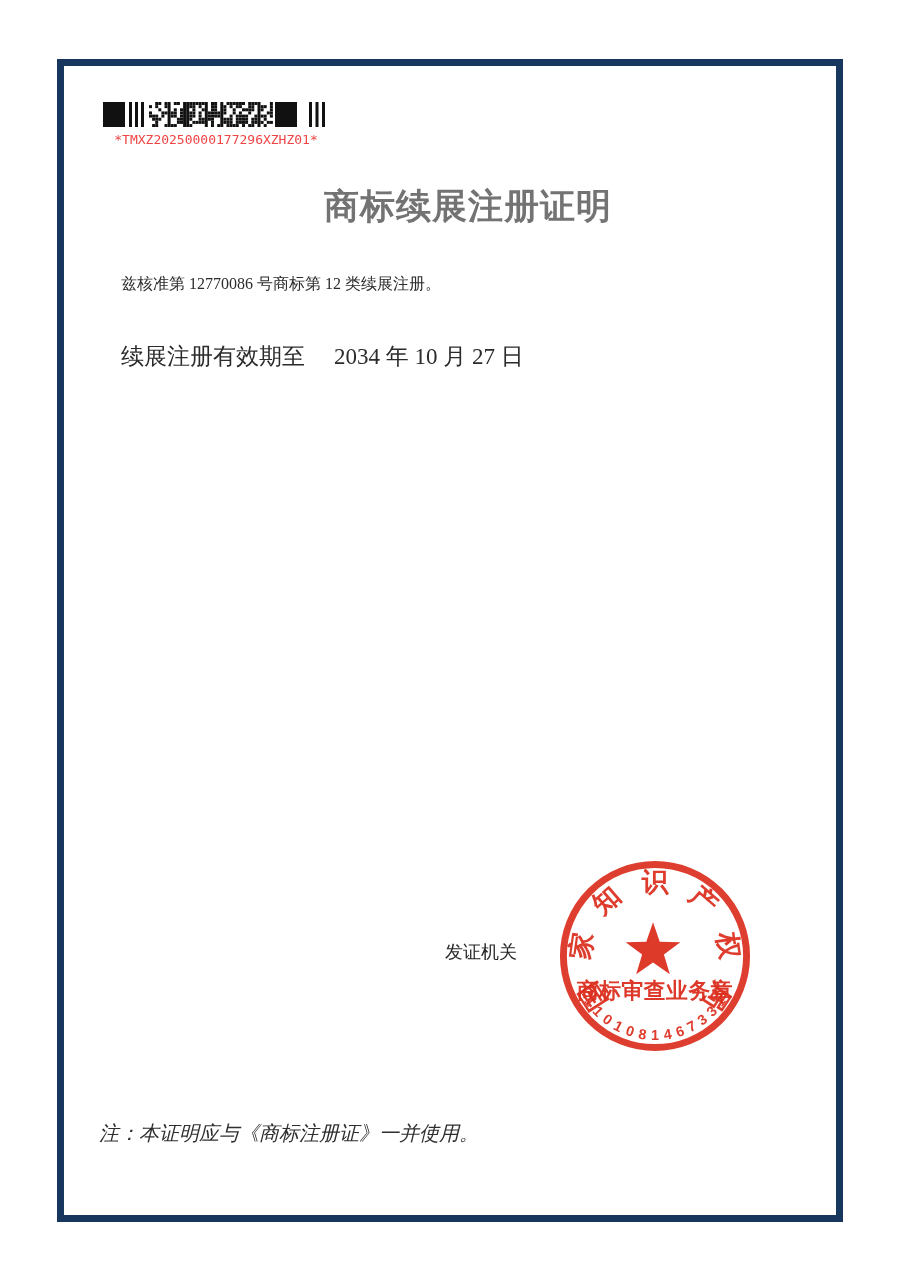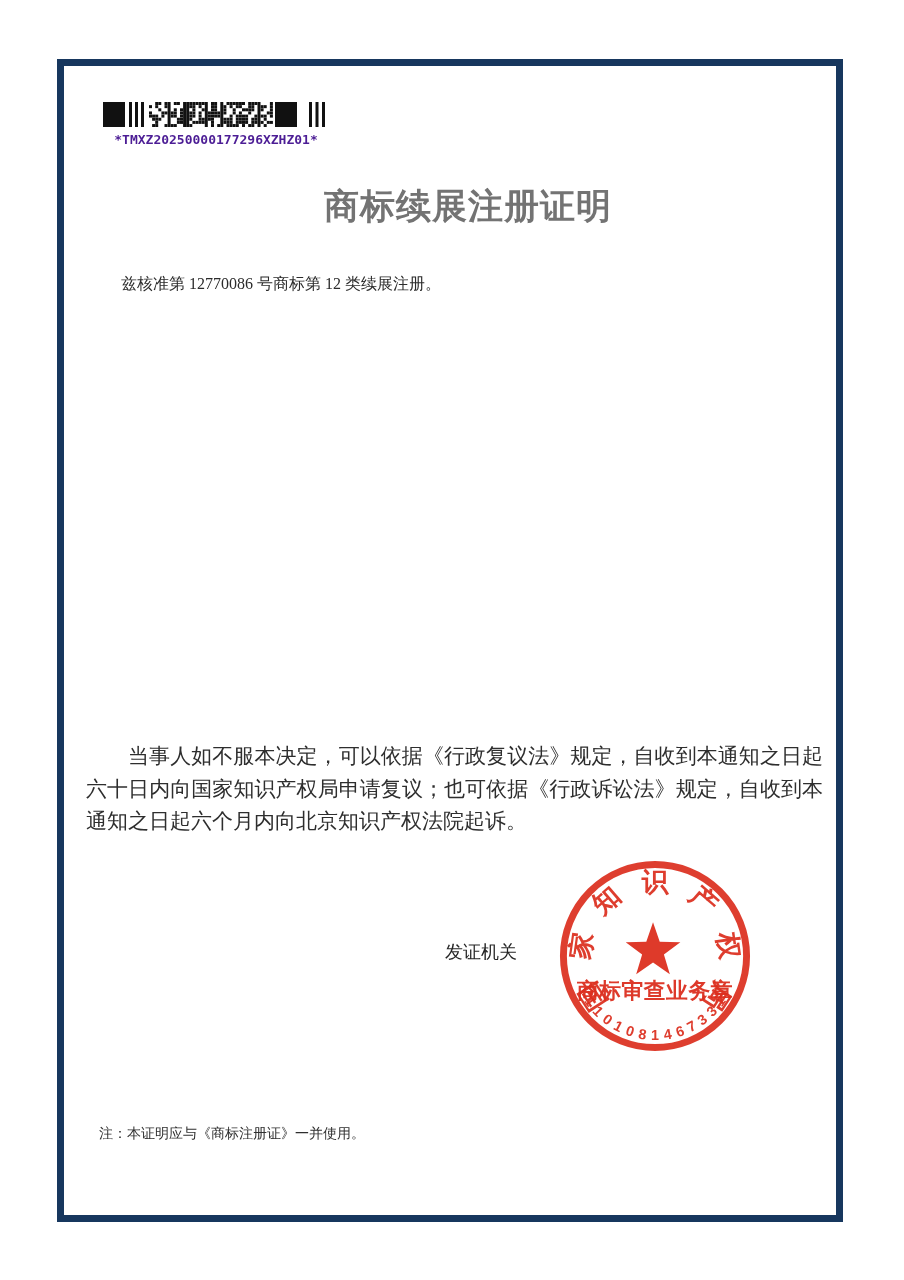--- a/index.html
+++ b/index.html
@@ -21,22 +21,22 @@
     border:7px solid var(--border-color);
     box-sizing:border-box;
     pointer-events:none;
   }
   .barcode-block{
     position:absolute;left:103px;top:102px;width:226px;
     text-align:center;
   }
   .barcode-label{
     font-family:"DejaVu Sans Mono","Liberation Mono",monospace;
-    font-weight:bold;font-size:13px;line-height:15px;
-    color:#4c1d95;white-space:nowrap;margin-top:1px;
+    font-weight:normal;font-size:13px;line-height:15px;
+    color:#ef4444;white-space:nowrap;margin-top:1px;
   }
   .title{
     position:absolute;left:0;top:167px;width:100%;
     margin:16px;text-align:center;
     font-size:35px;font-weight:bold;color:#737373;
     letter-spacing:1px;
   }
   .approval{
     position:absolute;left:121px;top:269px;margin:0;
     font-size:16px;line-height:30px;color:#2b2b2b;
@@ -69,21 +69,21 @@
     font-size:22px;font-weight:bold;fill:var(--seal-color);opacity:.95;
     letter-spacing:.5px;
     font-family:"Liberation Serif","DejaVu Serif",serif;
   }
   .seal-num{
     font-size:14.5px;font-weight:bold;fill:var(--seal-color);opacity:.93;
     font-family:"Liberation Sans","DejaVu Sans",sans-serif;
   }
   .footnote{
     position:absolute;left:99px;top:1122px;margin:0;
-    font-size:14px;line-height:23px;color:#2e2e2e;
+    font-size:20px;line-height:23px;color:#2e2e2e;font-style:italic;
   }
 </style>
 </head>
 <body>
 
 <div class="page">
 
   <div class="frame"></div>
 
   <div class="barcode-block">
@@ -255,22 +255,24 @@
         <rect x="212.5" y="0" width="3" height="25" fill="#111"></rect>
         <rect x="219" y="0" width="3" height="25" fill="#111"></rect>
       </svg>
     <div class="barcode-label">*TMXZ20250000177296XZHZ01*</div>
   </div>
 
   <h1 class="title">商标续展注册证明</h1>
 
   <p class="approval">兹核准第 12770086 号商标第 12 类续展注册。</p>
 
-
-  <p class="legal">当事人如不服本决定，可以依据《行政复议法》规定，自收到本通知之日起六十日内向国家知识产权局申请复议；也可依据《行政诉讼法》规定，自收到本通知之日起六个月内向北京知识产权法院起诉。</p>
+  <p class="validity">
+    <span>续展注册有效期至</span><span class="date">2034 年 10 月 27 日</span>
+  </p>
+
 
   <div class="issuer">发证机关</div>
 
   <svg class="seal-svg" id="seal-svg" viewBox="0 0 200 200">
     <circle class="seal-ring" cx="100" cy="100" r="92.5"></circle>
     <g id="seal-arc-group">
         <text x="100" y="34" text-anchor="middle" transform="rotate(-123 100 100)" class="seal-arc-char">国</text>
         <text x="100" y="34" text-anchor="middle" transform="rotate(-82 100 100)" class="seal-arc-char">家</text>
         <text x="100" y="34" text-anchor="middle" transform="rotate(-41 100 100)" class="seal-arc-char">知</text>
         <text x="100" y="34" text-anchor="middle" transform="rotate(0 100 100)" class="seal-arc-char">识</text>

